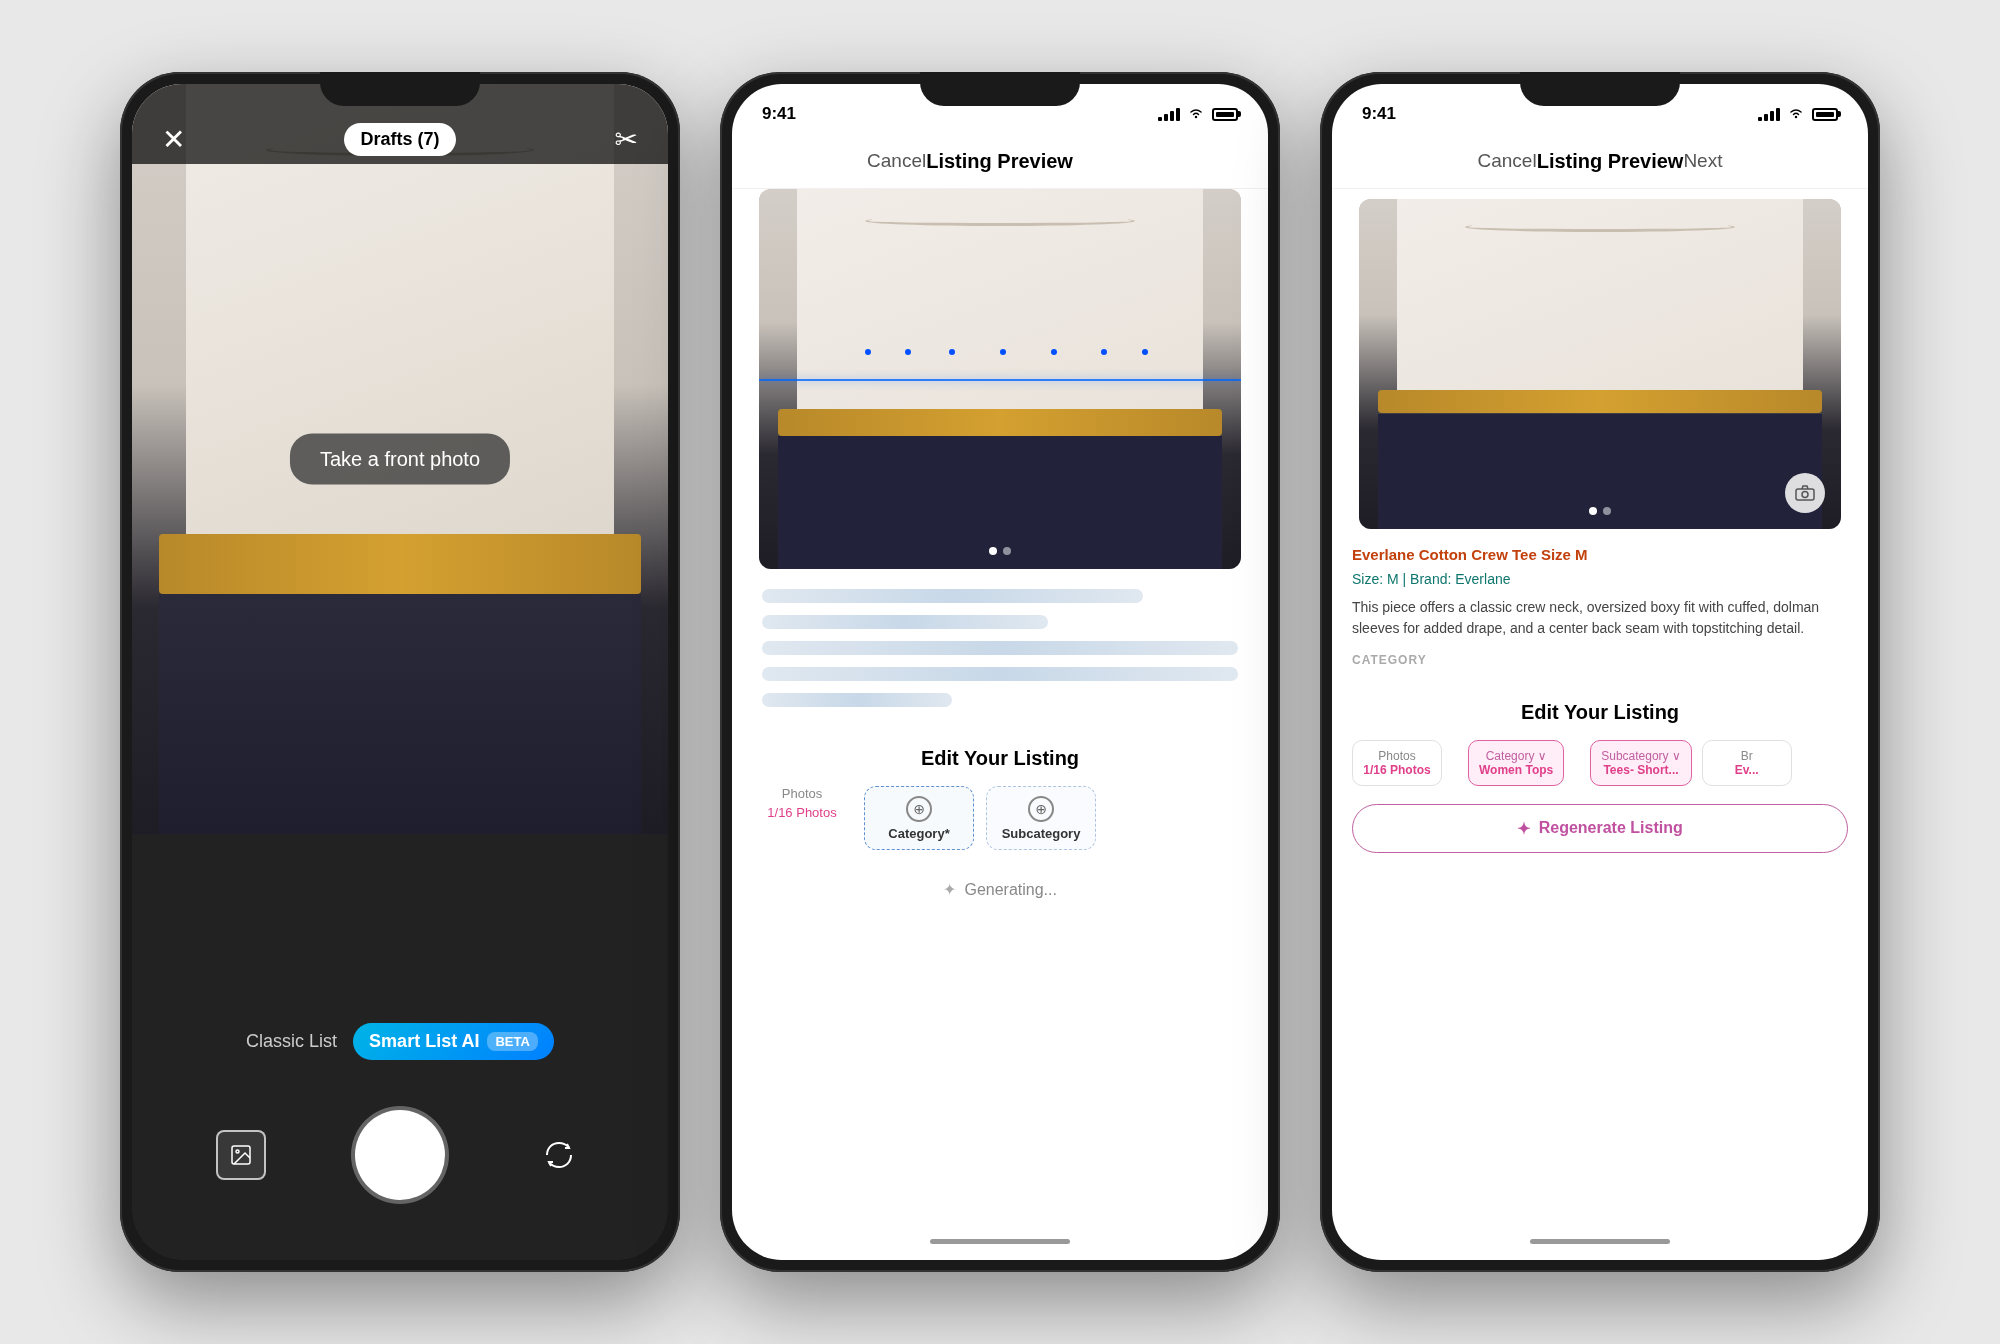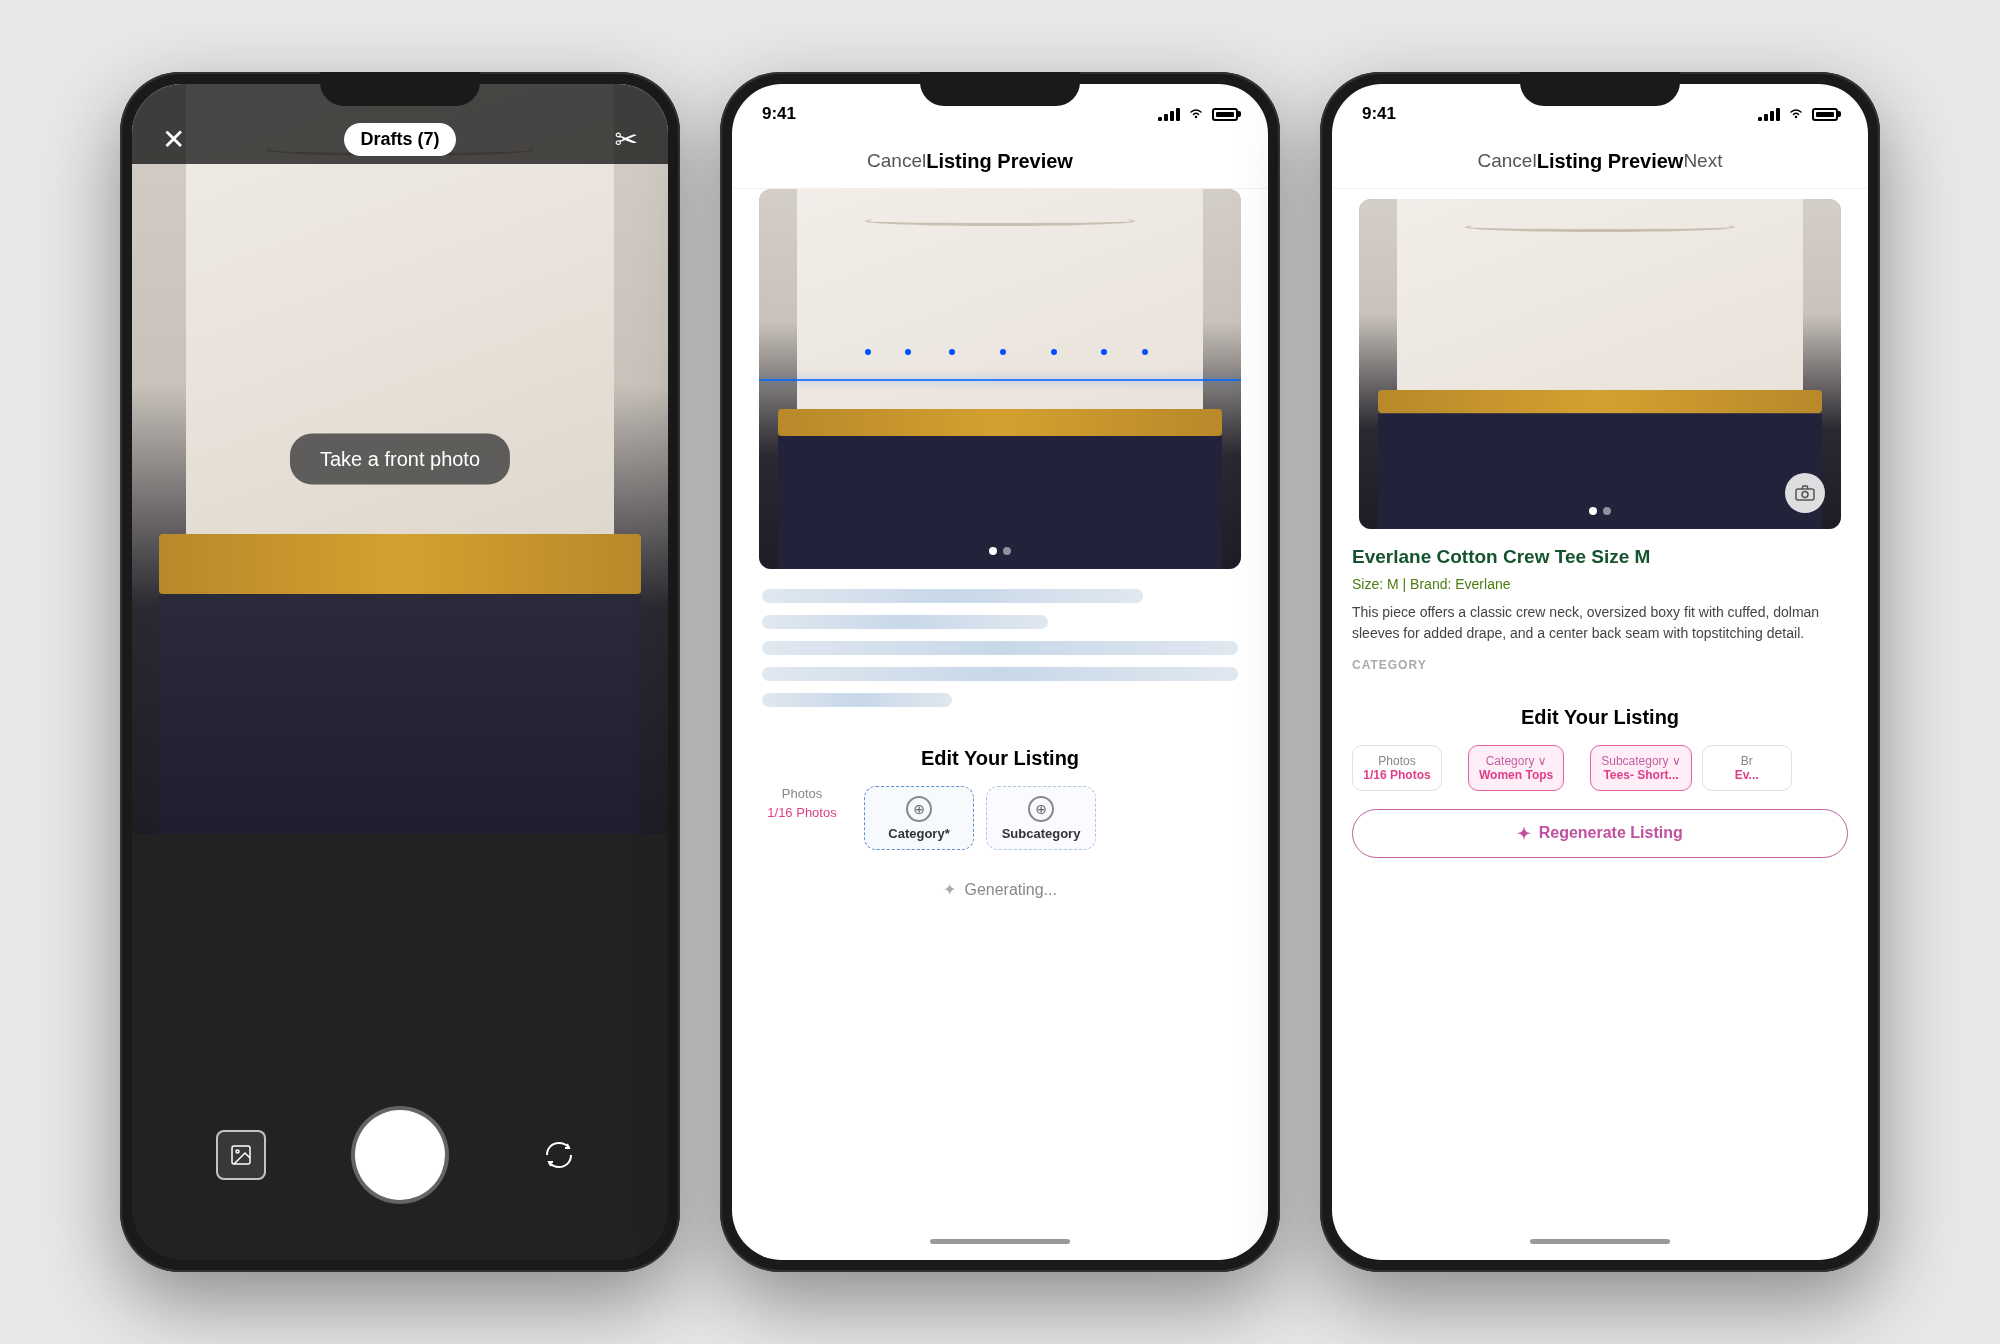--- a/index.html
+++ b/index.html
@@ -605,30 +605,30 @@
     .phone3 .phone-screen {
       background: white;
     }
 
     
     .product-info {
       padding: 16px 20px 0;
     }
 
     .product-title {
-      font-size: 19px;
+      font-size: 15px;
       font-weight: 700;
-      color: #14532d;
+      color: #c2410c;
       line-height: 1.3;
       margin-bottom: 6px;
     }
 
     .product-meta {
       font-size: 14px;
-      color: #4d7c0f;
+      color: #0f766e;
       margin-bottom: 10px;
     }
 
     .product-desc {
       font-size: 14px;
       color: #444;
       line-height: 1.5;
       margin-bottom: 14px;
     }
 
@@ -734,20 +734,27 @@
       <div class="camera-photo-area">
         <div class="person-figure">
           <div class="sweater-area"></div>
           <div class="necklace"></div>
           <div class="belt-area"></div>
           <div class="jeans-area"></div>
         </div>
         <div class="camera-overlay-text">Take a front photo</div>
       </div>
 
+      <div class="camera-mode-bar">
+        <span class="mode-classic">Classic List</span>
+        <div class="mode-smart">
+          <span>Smart List AI</span>
+          <span class="beta-badge">BETA</span>
+        </div>
+      </div>
 
       <div class="camera-controls">
         <div class="camera-gallery-icon">
           <svg width="24" height="24" viewBox="0 0 24 24" fill="none" stroke="white" stroke-width="1.5">
             <rect x="3" y="3" width="18" height="18" rx="2"></rect>
             <circle cx="8.5" cy="8.5" r="1.5"></circle>
             <polyline points="21,15 16,10 5,21"></polyline>
           </svg>
         </div>
         <div class="camera-shutter"></div>

